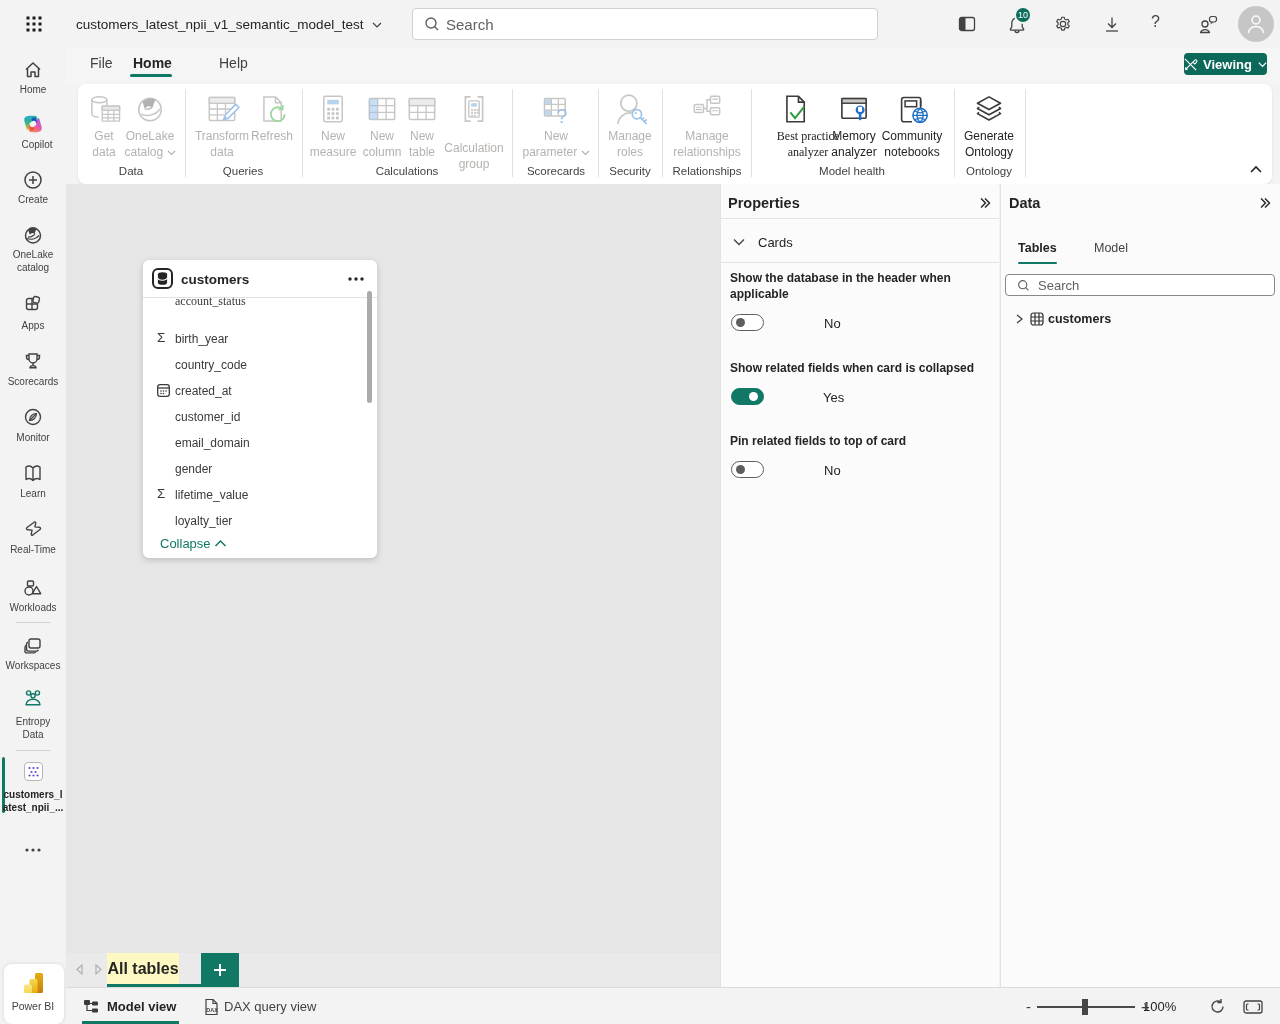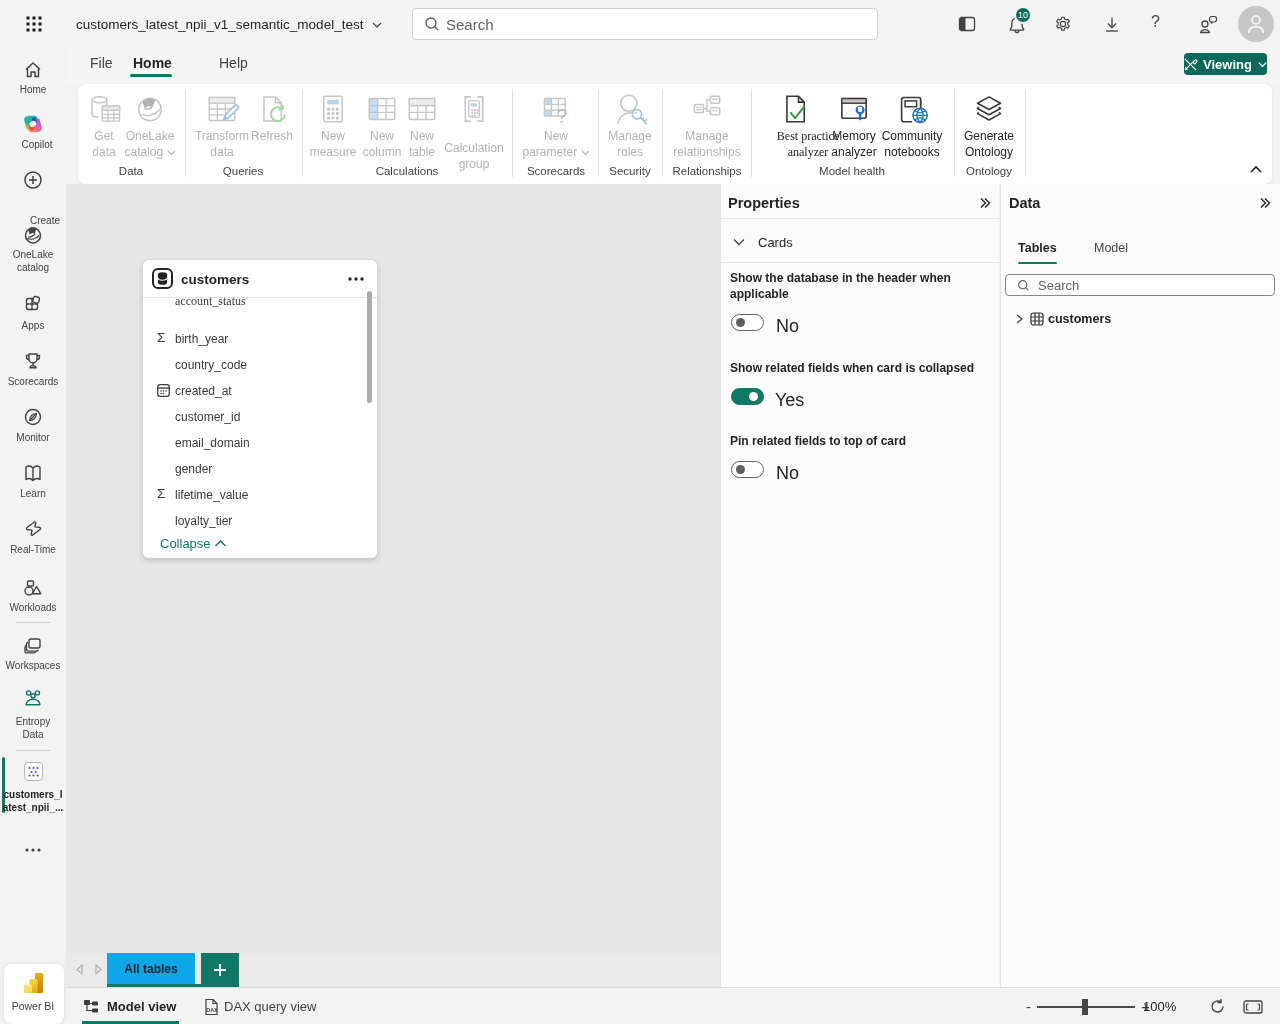--- a/index.html
+++ b/index.html
@@ -20,37 +20,37 @@
 #viewingbtn { left:1184px; top:53px; width:83px; height:22px; background:#0c695a; border-radius:4px; color:#fff; font-size:13px; font-weight:700; display:flex; align-items:center; justify-content:center; gap:5px; }
 
 #ribbon { left:78px; top:84px; width:1194px; height:100px; background:#ffffff; border-radius:8px; box-shadow:0 1px 3px rgba(0,0,0,0.08); }
 .rlbl { top:44px; text-align:center; font-size:12px; line-height:15.5px; color:#b5b2af; }
 .rlbl.on { color:#252423; }
 .rgrp { top:79px; text-align:center; font-size:11.5px; color:#424242; }
 .rdiv { top:5px; width:1px; height:88px; background:#e1e1e1; }
 
 #canvas { left:66px; top:184px; width:654px; height:769px; background:#e6e6e6; }
 #bstrip { left:66px; top:953px; width:654px; height:34px; background:#eaeaea; }
-#alltab { left:107px; top:953px; width:88px; height:31px; background:#0ea5e9; font-size:12px; font-weight:700; color:#242424; display:flex; align-items:center; justify-content:center; }
+#alltab { left:107px; top:953px; width:72px; height:31px; background:#fef9c3; font-size:16px; font-weight:700; color:#242424; display:flex; align-items:center; justify-content:center; }
 #alltabline { left:107px; top:984px; width:94px; height:3px; background:#117865; }
 #plusbtn { left:201px; top:953px; width:38px; height:34px; background:#117865; display:flex; align-items:center; justify-content:center; }
 
 #card { left:143px; top:260px; width:234px; height:298px; background:#ffffff; border-radius:6px; box-shadow:0 2px 6px rgba(0,0,0,0.18); }
 .fieldrow { left:175px; font-size:12px; color:#3b3a39; }
 #cardscroll { left:367px; top:291px; width:5px; height:112px; background:#aeaaa8; border-radius:3px; }
 
 #props { left:720px; top:184px; width:279px; height:803px; background:#fbfbfb; border-left:1px solid #e3e3e3; }
 #datap { left:1000px; top:184px; width:280px; height:803px; background:#fbfbfb; border-left:1px solid #e3e3e3; }
 .ptitle { font-size:14.5px; font-weight:700; color:#242424; }
 .toggle { width:33px; height:17px; border:1px solid #605e5c; border-radius:9.5px; background:#fff; }
 .knob { position:absolute; top:3px; width:9px; height:9px; border-radius:50%; background:#605e5c; }
 .toggle.on { background:#117865; border-color:#117865; }
 .toggle.on .knob { background:#fff; }
 .plabel { font-size:12px; font-weight:700; color:#242424; line-height:16px; }
-.pval { font-size:18px; color:#242424; }
+.pval { font-size:13px; color:#242424;margin-left:48px; }
 #dsearch { left:1005px; top:274px; width:270px; height:22px; background:#fff; border:1px solid #8a8886; border-radius:4px; }
 
 #statusbar { left:66px; top:987px; width:1214px; height:37px; background:#f3f3f3; border-top:1px solid #dcdcdc; }
 #mvline { left:82px; top:1021px; width:97px; height:3px; background:#117865; }
 .sbtext { font-size:13px; color:#242424; }
 svg { display:block; overflow:visible; }
 </style>
 </head>
 <body>
 <div class="abs" id="topbar"></div>
@@ -131,21 +131,21 @@
       <path d="M13.5 17.5 h-5 a2.5 2.5 0 0 1 -2.4 -1.8 l-0.8 -2.7 4.2 -4 6 -4.5 2.4 8.5 a3.5 3.5 0 0 1 -1.1 3.6 z" fill="url(#cg2)"></path>
       <path d="M12.3 4.2 l1.5 5 -3.4 2.1 -1.7 -5.4 a2 2 0 0 1 1.9 -1.7 z" fill="#1559ba"></path>
       <path d="M7.7 15.8 l-1.5 -5 3.4 -2.1 1.7 5.4 a2 2 0 0 1 -1.9 1.7 z" fill="#e8542d"></path>
       <ellipse cx="10" cy="10" rx="3.2" ry="2.6" fill="#f3f3f3" transform="rotate(-35 10 10)"></ellipse>
     </svg>
     <div class="abs navlbl" style="left:4px; top:138px;">Copilot</div>
     <svg class="abs" style="left:23px; top:170px;" width="20" height="20" viewBox="0 0 20 20">
       <circle cx="10" cy="10" r="8" stroke="#424242" stroke-width="1.5" fill="none"></circle>
       <path d="M10 6 v8 M6 10 h8" stroke="#424242" stroke-width="1.5"></path>
     </svg>
-    <div class="abs navlbl" style="left:12px; top:193px;margin-top:21px;">Create</div>
+    <div class="abs navlbl" style="left:0; top:193px;">Create</div>
     <svg class="abs" style="left:23px; top:225px;" width="20" height="20" viewBox="0 0 20 20">
       <circle cx="10" cy="10.5" r="7.5" stroke="#424242" stroke-width="1.5" fill="none"></circle>
       <path d="M5 4.5 a7.5 7.5 0 0 1 8.5 -1.2 l-1.8 5.2 a4 4 0 0 0 -5 1 z" fill="#424242"></path>
       <path d="M12 8.5 c-1 2.5 -5 4 -6.8 3.5" stroke="#424242" stroke-width="1.3" fill="none"></path>
       <path d="M4 13.5 c4 1.5 9 0.5 12 -3" stroke="#424242" stroke-width="1.3" fill="none"></path>
     </svg>
     <div class="abs navlbl" style="left:0; top:248px;">OneLake<br>catalog</div>
     <svg class="abs" style="left:23px; top:295px;" width="20" height="20" viewBox="0 0 20 20">
       <path d="M3.5 5.5 a2 2 0 0 1 2 -2 h3.5 v5.5 h-5.5 z M9 3.5 h3.5 M3.5 9 v3.5 m0 0 a2 2 0 0 0 2 2 h3.5 v-5.5 M9 14.5 h3.5 a2 2 0 0 0 2 -2 v-3.5 h-5.5" stroke="#424242" stroke-width="1.4" fill="none"></path>
       <rect x="10.2" y="1.8" width="6" height="6" rx="1.5" transform="rotate(13 13.2 4.8)" stroke="#424242" stroke-width="1.4" fill="#f3f3f3"></rect>

